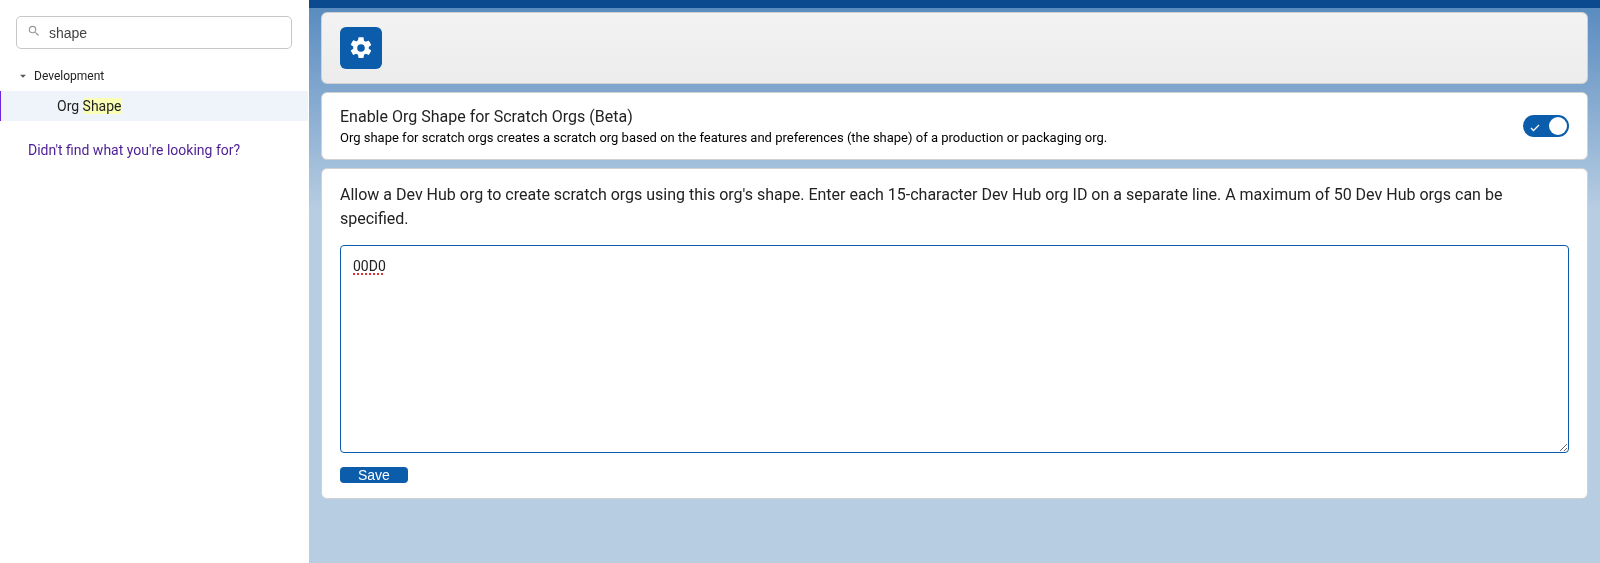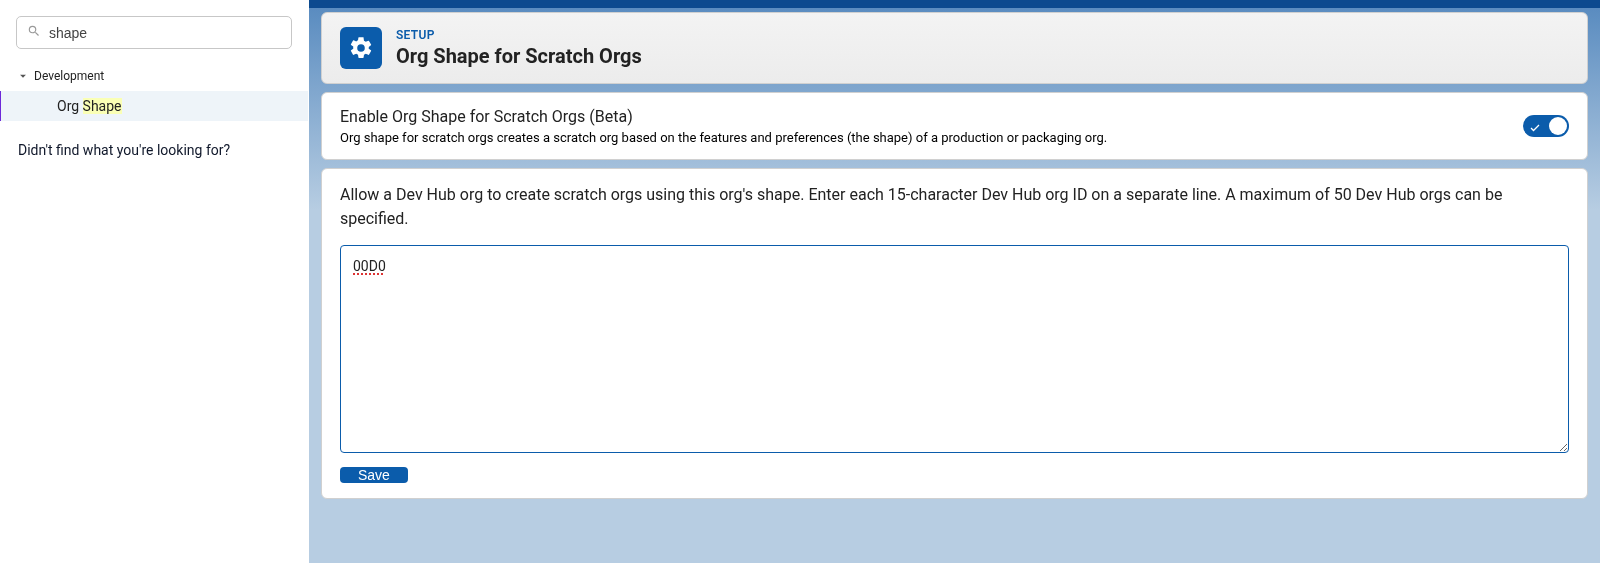--- a/index.html
+++ b/index.html
@@ -69,23 +69,23 @@
       border-left: 1px solid #6d28d9;
       padding: 7px 0 7px 56px;
       font-size: 14px;
       color: #222;
       cursor: pointer;
     }
     .tree-item .hl {
       background: #faffb5;
     }
     .sidebar-help {
-      padding: 20px 18px;
-      font-size: 14px;
-      color: #0f172a;
+      padding: 20px 28px;
+      font-size: 14px;
+      color: #4c1d95;
       line-height: 1.4;
     }
     
     .main {
       flex: 1;
       background: linear-gradient(180deg, #0c4a8f 0, #0c4a8f 8px, #5a8cc0 8px, #b7cde2 210px, #b7cde2 100%);
       padding: 0;
       position: relative;
       overflow: hidden;
     }
@@ -262,24 +262,20 @@
 </div>
 
 <div class="main">
   <div class="main-inner">
 
     <div class="header-card">
       <div class="header-icon">
         <svg viewBox="0 0 24 24">
             <path d="M19.14 12.94a7.14 7.14 0 000-1.88l2.03-1.58a.5.5 0 00.12-.64l-1.92-3.32a.5.5 0 00-.61-.22l-2.39.96a7.03 7.03 0 00-1.62-.94l-.36-2.54A.5.5 0 0013.9 2h-3.8a.5.5 0 00-.49.42l-.36 2.54c-.58.24-1.12.55-1.62.94l-2.39-.96a.5.5 0 00-.61.22L2.71 8.48a.5.5 0 00.12.64l2.03 1.58a7.14 7.14 0 000 1.88l-2.03 1.58a.5.5 0 00-.12.64l1.92 3.32c.14.24.43.34.61.22l2.39-.96c.5.39 1.04.7 1.62.94l.36 2.54a.5.5 0 00.49.42h3.8a.5.5 0 00.49-.42l.36-2.54c.58-.24 1.12-.55 1.62-.94l2.39.96c.18.12.47.02.61-.22l1.92-3.32a.5.5 0 00-.12-.64l-2.03-1.58zM12 15.5A3.5 3.5 0 1112 8.5a3.5 3.5 0 010 7z"></path>
           </svg>
-      </div>
-      <div class="header-text">
-        <div class="eyebrow">SETUP</div>
-        <div class="title">Org Shape for Scratch Orgs</div>
       </div>
     </div>
 
     <div class="panel">
       <div class="enable-row">
         <div class="enable-left">
           <div class="ptitle">Enable Org Shape for Scratch Orgs (Beta)</div>
           <div class="pdesc">Org shape for scratch orgs creates a scratch org based on the features and preferences (the shape) of a production or packaging org.</div>
         </div>
         <div class="toggle">

